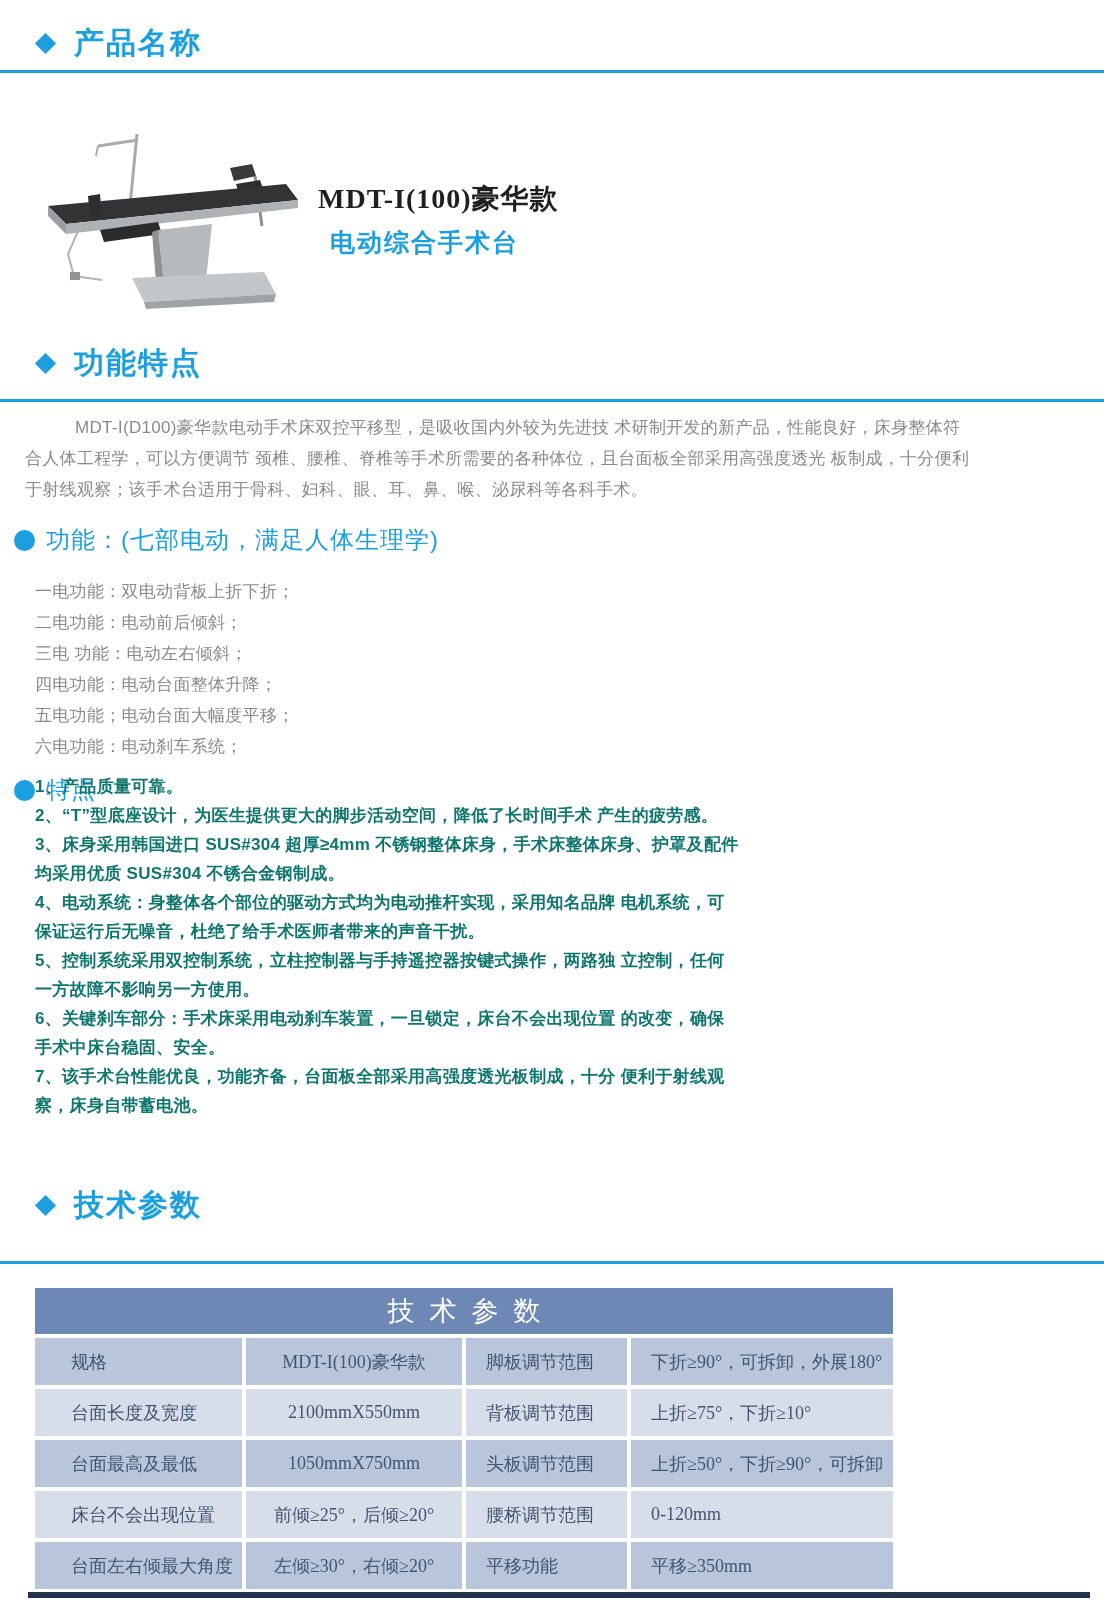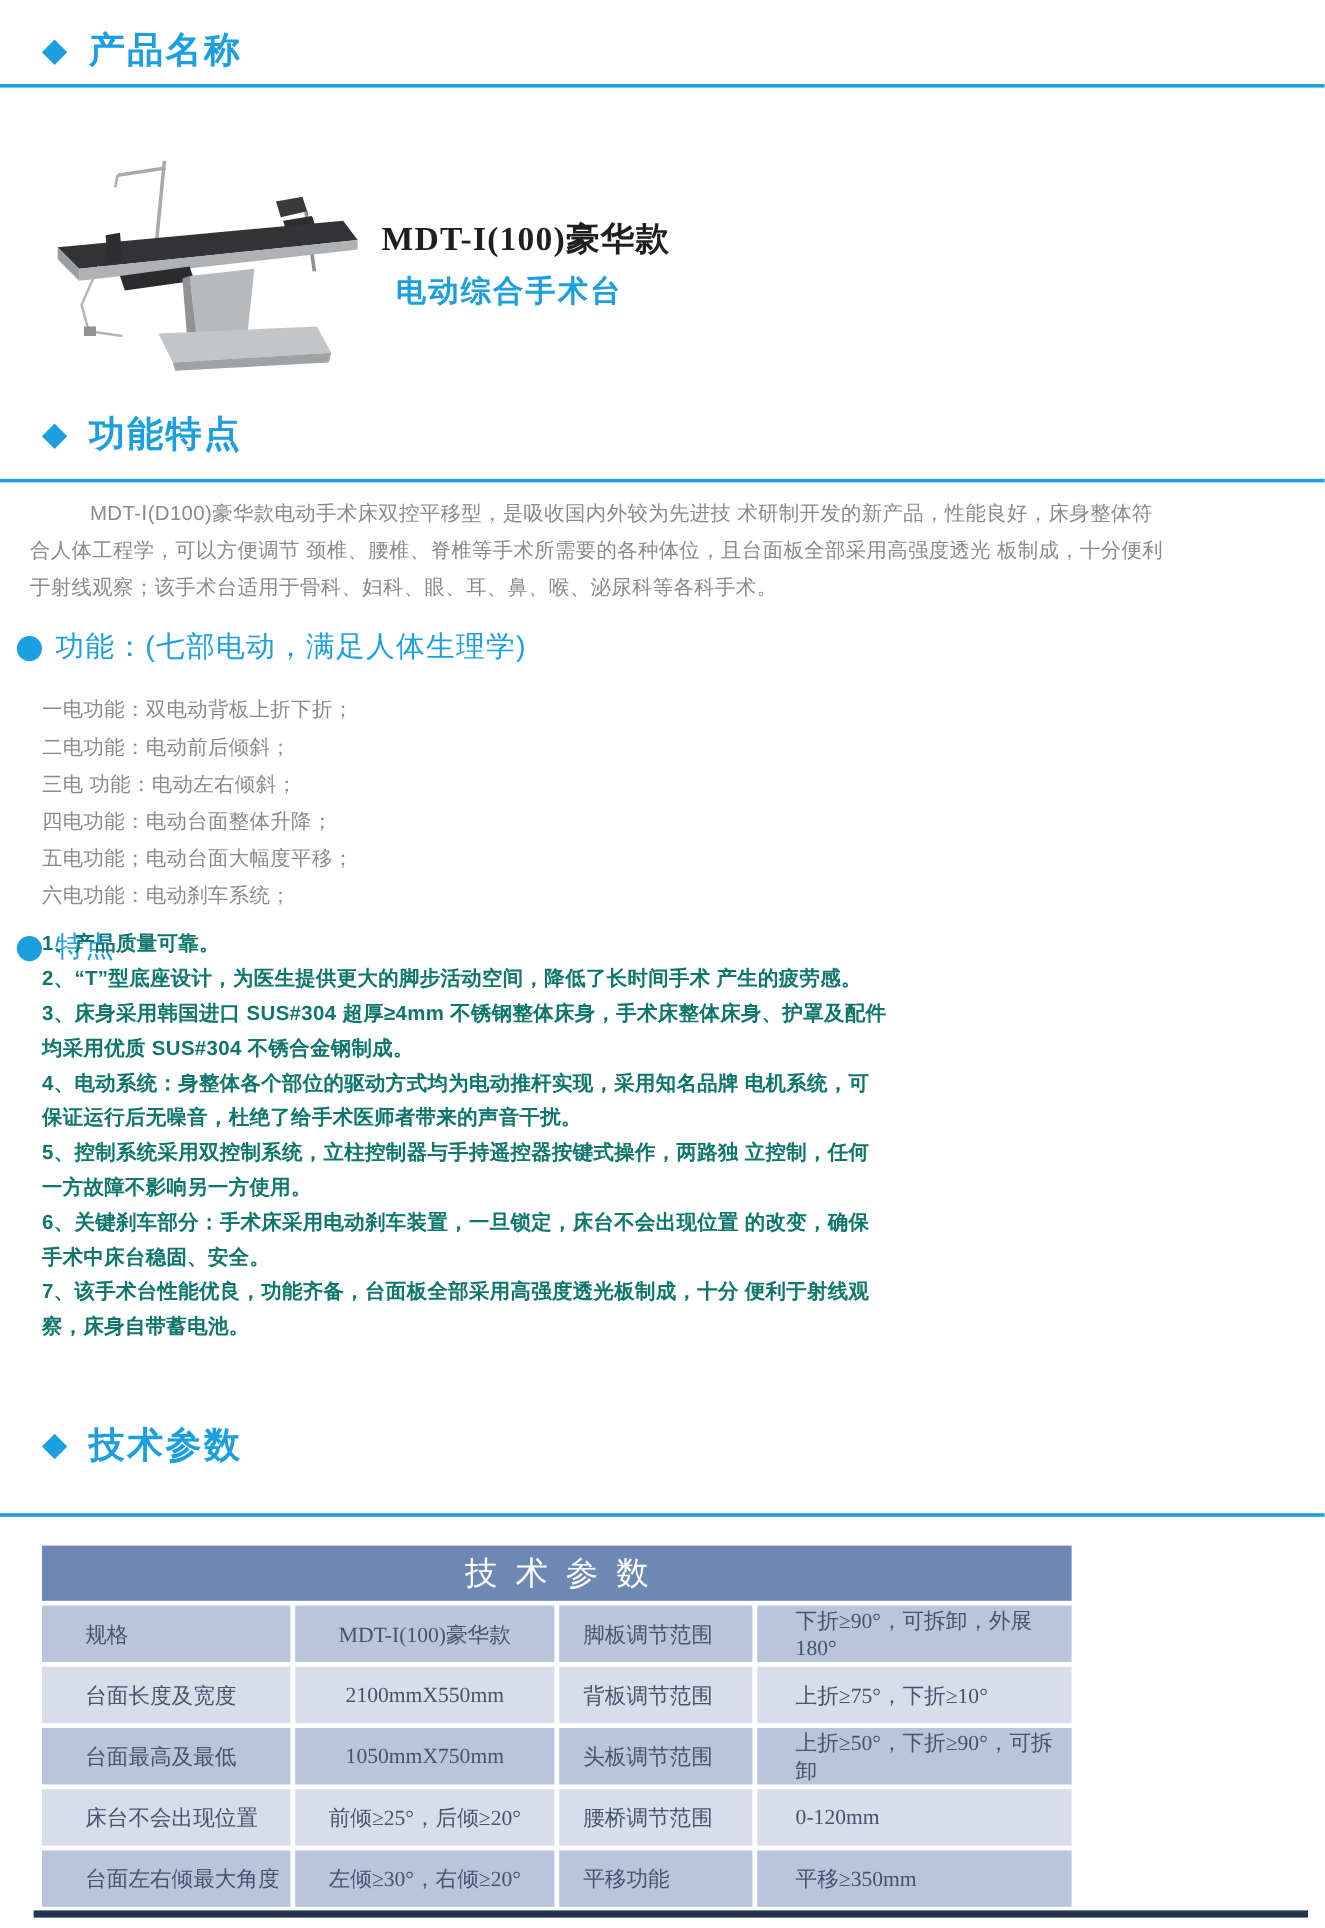--- a/index.html
+++ b/index.html
@@ -68,21 +68,21 @@
     gap:4px;background:#ffffff;grid-auto-rows:47px;
   }
   .cell{
     display:flex;align-items:center;
     font-family:"Liberation Serif","DejaVu Serif",serif;
     font-size:18px;color:#44546f;
   }
   .cell.c1{padding-left:36px;}
   .cell.c2{justify-content:center;text-align:center;}
   .cell.c3{padding-left:20px;}
-  .cell.c4{padding-left:32px;}
+  .cell.c4{padding-left:20px;}
   .row-odd{background:#b9c5da;}
   .row-even{background:#d7dde9;}
 
   .footer-bar{
     position:absolute;left:28px;top:1592px;width:1062px;height:6px;
     background:#24344e;
   }
 </style>
 </head>
 <body>

